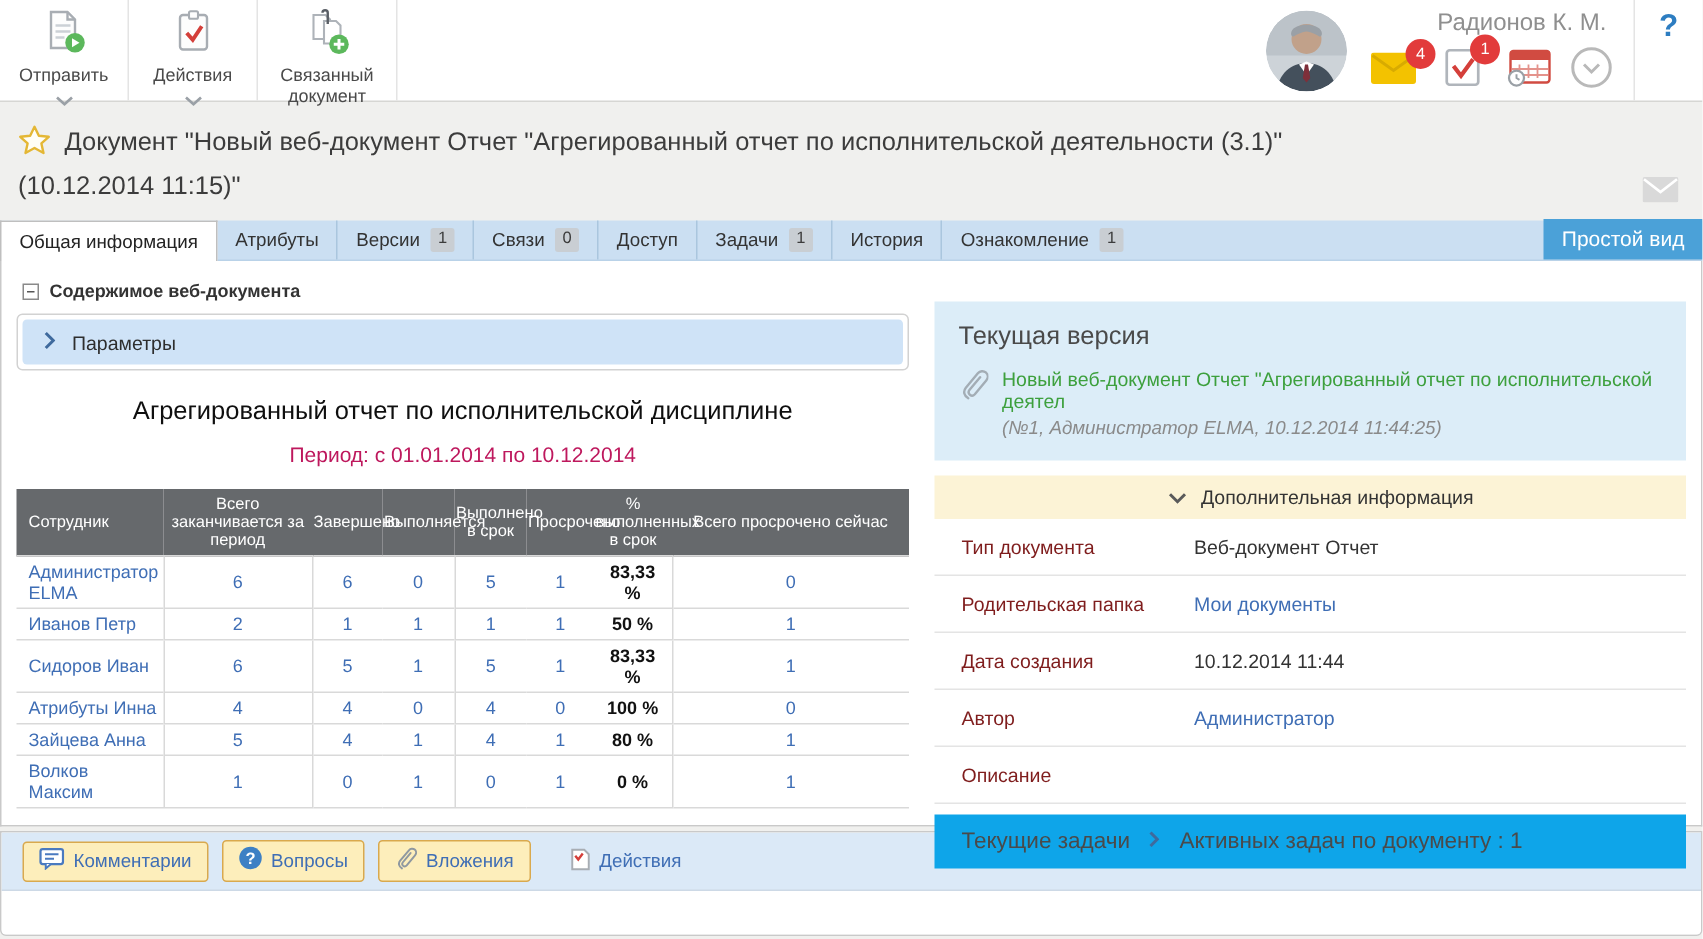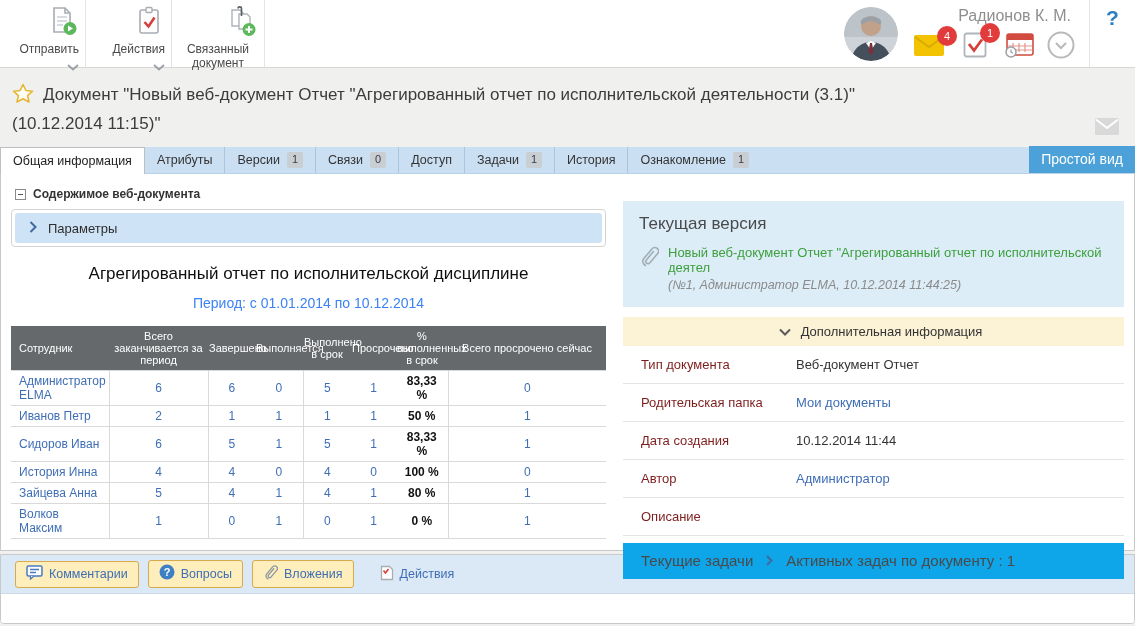--- a/index.html
+++ b/index.html
@@ -3,21 +3,21 @@
 <meta charset="utf-8">
 <style>
   * { box-sizing: border-box; }
   html,body { margin:0; padding:0; }
   body {
     width:1135px; height:626px; overflow:hidden; position:relative;
     background:#f0f0ee; font-family:"Liberation Sans", sans-serif; color:#333;
   }
   
   .toolbar { height:68px; background:#fff; border-bottom:1px solid #d6d6d3; display:flex; position:relative; }
-  .tb-btn { min-width:86px; border-right:1px solid #e4e4e4; display:flex; flex-direction:column; align-items:flex-end; padding:5px 6px 0; cursor:pointer; }
+  .tb-btn { min-width:86px; border-right:1px solid #e4e4e4; display:flex; flex-direction:column; align-items:center; padding:5px 6px 0; cursor:pointer; }
   .tb-btn .lbl { font-size:12px; color:#4a4a4a; margin-top:2px; line-height:1.15; text-align:center; }
   .toolbar-right { position:absolute; right:0; top:0; height:100%; display:flex; align-items:stretch; }
   .user-cluster { display:flex; padding:7px 14px 0 0; }
   .avatar { width:54px; height:54px; border-radius:50%; overflow:hidden; cursor:pointer; flex-shrink:0; }
   .user-meta { margin-left:16px; }
   .user-name { font-size:16px; color:#8f8f8f; text-align:right; padding-right:4px; cursor:pointer; }
   .notif-row { display:flex; align-items:center; gap:13px; margin-top:6px; }
   .notif { position:relative; cursor:pointer; }
   .n-badge { position:absolute; top:-9px; right:-13px; background:#e23b3b; color:#fff; font-size:11px;
              min-width:20px; height:20px; line-height:20px; text-align:center; border-radius:50%; }
@@ -41,21 +41,21 @@
            border-bottom:1px solid #c9c9c9; height:377px; }
   .left-col { width:614px; padding:13px 0 0 10px; flex-shrink:0; }
   .right-col { flex:1; padding:27px 10px 0 8px; }
   .section-head { display:flex; align-items:center; gap:7px; font-size:12px; font-weight:bold; color:#333; padding-left:4px; cursor:pointer; }
   .minus-box { width:11px; height:11px; border:1px solid #8a8a8a; background:#fff; position:relative; }
   .minus-box::after { content:""; position:absolute; left:2px; right:2px; top:4px; border-top:1px solid #555; }
   .params-wrap { border:1px solid #d2d2d2; border-radius:4px; padding:3px; margin-top:8px; width:595px; }
   .params-bar { background:#cfe3f7; border-radius:3px; height:30px; display:flex; align-items:center;
                 padding-left:14px; gap:11px; font-size:13px; color:#2e2e2e; cursor:pointer; }
   .report-title { width:595px; text-align:center; font-size:17px; font-weight:normal; color:#0f0f0f; margin-top:17px; }
-  .report-period { width:595px; text-align:center; font-size:14px; color:#3b82f6; margin-top:11px; }
+  .report-period { width:595px; text-align:center; font-size:14px; color:#be185d; margin-top:11px; }
   table.report { width:595px; border-collapse:collapse; table-layout:fixed; margin-top:15px; }
   table.report thead th { background:#66696c; color:#fff; font-weight:normal; font-size:11px; text-align:center;
                           vertical-align:middle; padding:4px 1px; height:44px; overflow:visible; }
   table.report thead th:first-child { text-align:left; padding-left:8px; }
   table.report tbody td { font-size:12px; text-align:center; padding:3px 4px; border-top:1px solid #d9d9d9;
                           color:#3f6eb5; cursor:pointer; }
   table.report tbody tr:last-child td { border-bottom:1px solid #d9d9d9; }
   table.report tbody td:nth-child(2), table.report tbody td:nth-child(3),
   table.report tbody td:nth-child(5), table.report tbody td:nth-child(8) { border-left:1px solid #d9d9d9; }
   td.c-name { text-align:left !important; padding-left:8px !important; }
@@ -296,21 +296,21 @@
             <td class="c-name">Сидоров Иван</td>
             <td class="c-num">6</td>
             <td class="c-num">5</td>
             <td class="c-num">1</td>
             <td class="c-num">5</td>
             <td class="c-num">1</td>
             <td class="c-pct">83,33 %</td>
             <td class="c-num">1</td>
           </tr>
           <tr>
-            <td class="c-name">История Инна</td>
+            <td class="c-name">Атрибуты Инна</td>
             <td class="c-num">4</td>
             <td class="c-num">4</td>
             <td class="c-num">0</td>
             <td class="c-num">4</td>
             <td class="c-num">0</td>
             <td class="c-pct">100 %</td>
             <td class="c-num">0</td>
           </tr>
           <tr>
             <td class="c-name">Зайцева Анна</td>

